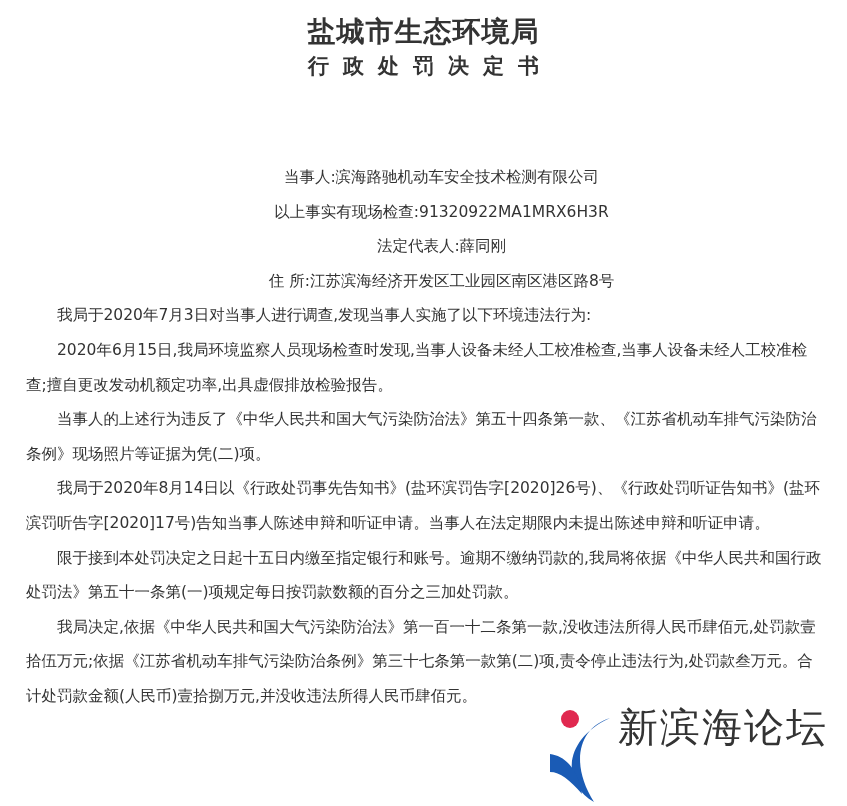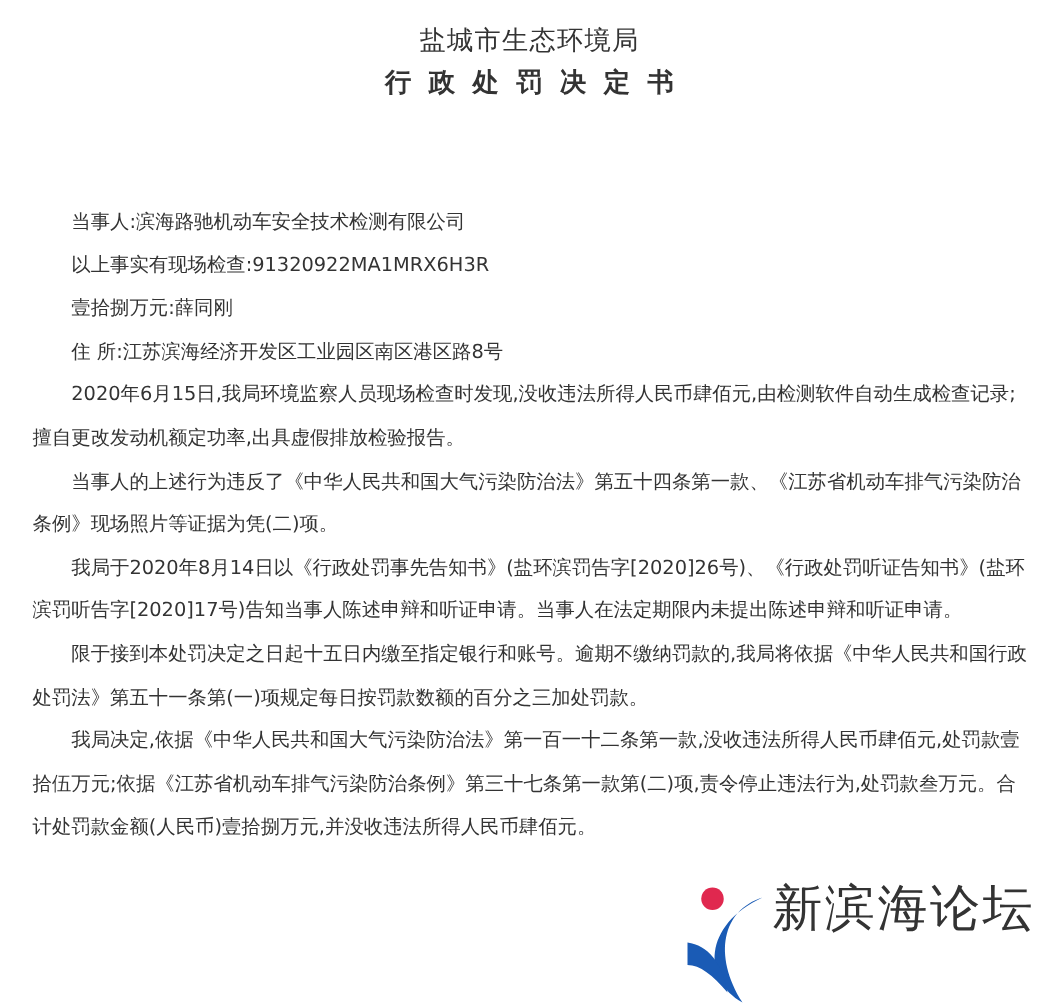--- a/index.html
+++ b/index.html
@@ -1,47 +1,48 @@
 <!DOCTYPE html>
 <html><head>
   <meta charset="utf-8">
   <style>
     html, body { margin: 0; padding: 0; background: #ffffff; }
     body { width: 847px; height: 806px; position: relative; overflow: hidden;
            font-family: "DejaVu Sans", "Liberation Sans", sans-serif; color: #333333; }
     .header { position: absolute; top: 10px; left: 0; width: 847px; text-align: center; }
-    .org-title { font-family: "DejaVu Serif", "Liberation Serif", serif; font-size: 21px; font-weight: normal;
+    .org-title { font-family: "DejaVu Serif", "Liberation Serif", serif; font-size: 28px; font-weight: bold;
                  color: #333; letter-spacing: 1px; margin-top: 6px; height: 32px; line-height: 32px; }
     .doc-title { font-family: "DejaVu Serif", "Liberation Serif", serif; font-size: 21px; font-weight: bold;
                  color: #333; letter-spacing: 14px; height: 36px; line-height: 36px; margin-left: 14px; }
     .body { position: absolute; top: 160px; left: 26px; width: 800px; font-size: 15.5px; line-height: 34.6px; }
     .para { margin: 0; text-indent: 31px; }
-    .field { margin: 0; text-indent: 31px; }
+    .field { margin: 0; text-indent: 31px; text-align: center; }
     .watermark { position: absolute; left: 548px; top: 700px; width: 299px; height: 106px; }
     .wm-dot { position: absolute; left: 13px; top: 10px; width: 18px; height: 18px; border-radius: 50%; background: #e0284f; }
     .wm-text { position: absolute; left: 70px; top: 4px; font-size: 40px; color: #333; letter-spacing: 2px;
                font-family: "DejaVu Sans", sans-serif; background: rgba(255,255,255,0.6); line-height: 46px; }
     .wm-url { position: absolute; left: 70px; top: 64px; font-size: 22px; color: #444;
               font-family: "DejaVu Serif", "Liberation Serif", serif; letter-spacing: 1px; background: rgba(255,255,255,0.6); }
     .wm-arc { position: absolute; left: 0; top: 14px; }
   </style>
 </head>
 <body>
 
 <div class="header">
   <div class="org-title">盐城市生态环境局</div>
   <div class="doc-title">行政处罚决定书</div>
 </div>
 
 <div class="body">
   <p class="field">当事人:滨海路驰机动车安全技术检测有限公司</p>
   <p class="field">以上事实有现场检查:91320922MA1MRX6H3R</p>
-  <p class="field">壹拾捌万元:薛同刚</p>
+  <p class="field">法定代表人:薛同刚</p>
   <p class="field">住 所:江苏滨海经济开发区工业园区南区港区路8号</p>
-  <p class="para">2020年6月15日,我局环境监察人员现场检查时发现,没收违法所得人民币肆佰元,由检测软件自动生成检查记录;擅自更改发动机额定功率,出具虚假排放检验报告。</p>
+  <p class="para">我局于2020年7月3日对当事人进行调查,发现当事人实施了以下环境违法行为:</p>
+  <p class="para">2020年6月15日,我局环境监察人员现场检查时发现,当事人设备未经人工校准检查,当事人设备未经人工校准检查;擅自更改发动机额定功率,出具虚假排放检验报告。</p>
   <p class="para">当事人的上述行为违反了《中华人民共和国大气污染防治法》第五十四条第一款、《江苏省机动车排气污染防治条例》现场照片等证据为凭(二)项。</p>
   <p class="para">我局于2020年8月14日以《行政处罚事先告知书》(盐环滨罚告字[2020]26号)、《行政处罚听证告知书》(盐环滨罚听告字[2020]17号)告知当事人陈述申辩和听证申请。当事人在法定期限内未提出陈述申辩和听证申请。</p>
   <p class="para">限于接到本处罚决定之日起十五日内缴至指定银行和账号。逾期不缴纳罚款的,我局将依据《中华人民共和国行政处罚法》第五十一条第(一)项规定每日按罚款数额的百分之三加处罚款。</p>
   <p class="para">我局决定,依据《中华人民共和国大气污染防治法》第一百一十二条第一款,没收违法所得人民币肆佰元,处罚款壹拾伍万元;依据《江苏省机动车排气污染防治条例》第三十七条第一款第(二)项,责令停止违法行为,处罚款叁万元。合计处罚款金额(人民币)壹拾捌万元,并没收违法所得人民币肆佰元。</p>
 </div>
 
 <div class="watermark">
   <svg class="wm-arc" width="70" height="92" viewBox="0 0 70 92">
     <path d="M62 4 C 30 14, 22 50, 46 88 C 14 70, 14 26, 62 4 Z" fill="#1a5bb5"></path>
     <path d="M2 40 C 18 42, 30 56, 34 80 C 22 66, 12 58, 2 58 Z" fill="#1a5bb5"></path>

